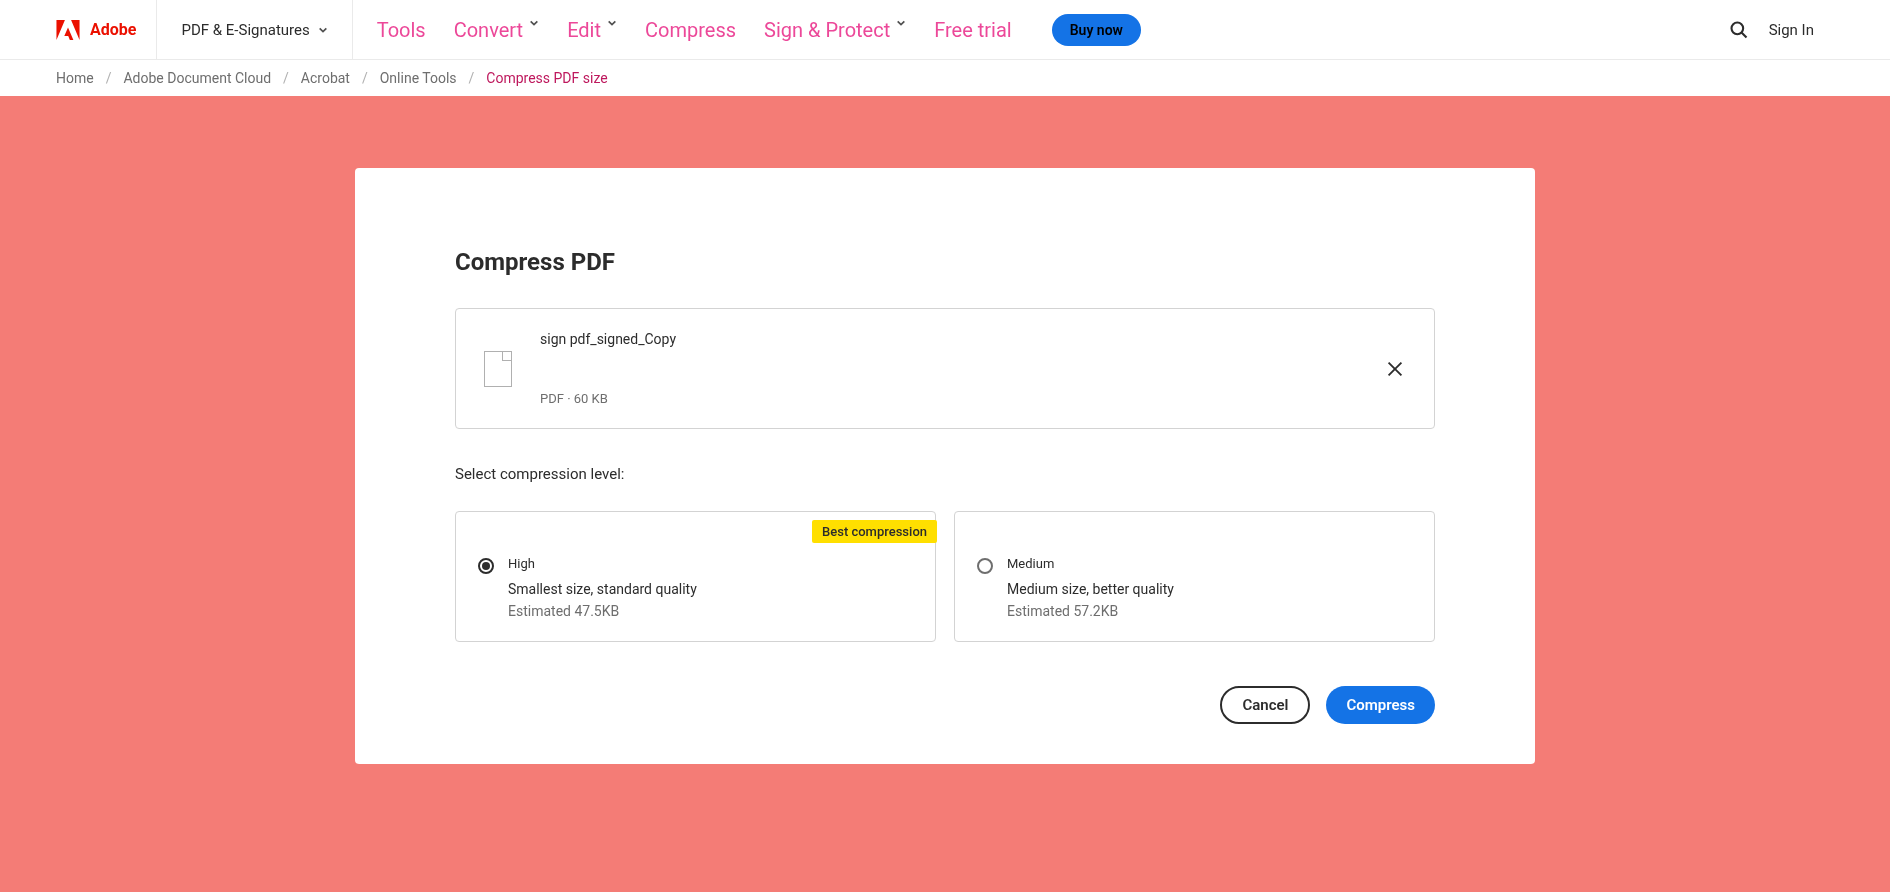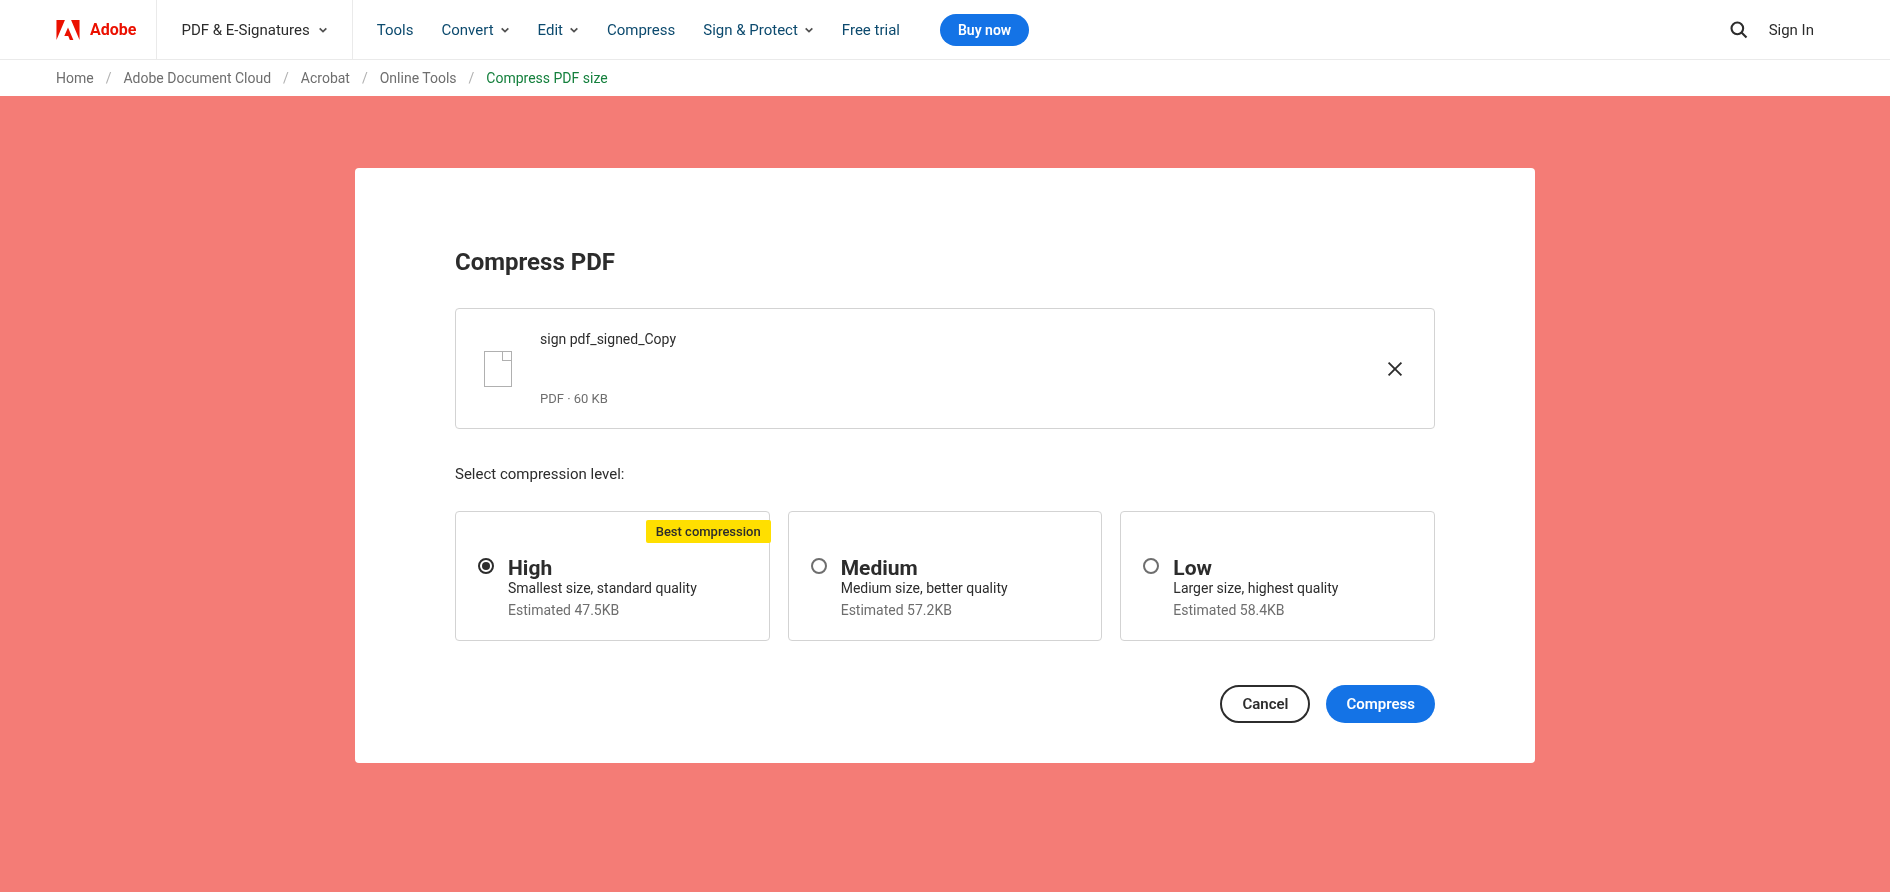--- a/index.html
+++ b/index.html
@@ -48,33 +48,32 @@
       cursor: pointer;
     }
     .main-nav {
       display: flex;
       align-items: center;
       gap: 28px;
       padding-left: 24px;
     }
     .nav-item {
       display: flex;
-      align-items: center;
       gap: 6px;
-      font-size: 15px;
-      color: #0c4a6e;
+      font-size: 20px;
+      color: #ec4899;
       cursor: pointer;
     }
     .chevron-down {
       width: 10px;
       height: 10px;
     }
     .buy-now-btn {
       background: #1473E6;
-      color: #ffffff;
+      color: #000000;
       border: none;
       border-radius: 16px;
       padding: 8px 18px;
       font-size: 14px;
       font-weight: 600;
       cursor: pointer;
       margin-left: 12px;
     }
     .header-right {
       margin-left: auto;
@@ -102,21 +101,21 @@
       color: #6e6e6e;
     }
     .breadcrumb-link {
       color: #6e6e6e;
       cursor: pointer;
     }
     .breadcrumb-sep {
       color: #b0b0b0;
     }
     .breadcrumb-current {
-      color: #15803d;
+      color: #be185d;
     }
     .red-section {
       background: #F47C76;
       padding: 72px 0 200px 0;
       min-height: 600px;
     }
     .card {
       background: #fff;
       border-radius: 4px;
       max-width: 1180px;
@@ -228,23 +227,24 @@
       left: 2px;
       width: 8px;
       height: 8px;
       border-radius: 50%;
       background: #2c2c2c;
     }
     .option-content {
       flex: 1;
     }
     .option-title {
-      font-size: 21px;
-      font-weight: 700;
-      color: #2c2c2c;
+      font-size: 13px;
+      font-weight: 400;
+      color: #2c2c2c;
+      margin-bottom: 10px;
     }
     .option-desc {
       font-size: 14px;
       color: #2c2c2c;
       margin-bottom: 6px;
     }
     .option-est {
       font-size: 14px;
       color: #6e6e6e;
     }
@@ -373,28 +373,20 @@
 
       <div class="option-card">
         <div class="radio"></div>
         <div class="option-content">
           <div class="option-title">Medium</div>
           <div class="option-desc">Medium size, better quality</div>
           <div class="option-est">Estimated 57.2KB</div>
         </div>
       </div>
 
-      <div class="option-card">
-        <div class="radio"></div>
-        <div class="option-content">
-          <div class="option-title">Low</div>
-          <div class="option-desc">Larger size, highest quality</div>
-          <div class="option-est">Estimated 58.4KB</div>
-        </div>
-      </div>
     </div>
 
     <div class="actions-row">
       <button class="cancel-btn">Cancel</button>
       <button class="compress-btn">Compress</button>
     </div>
   </div>
 </div>
 
 </body></html>

